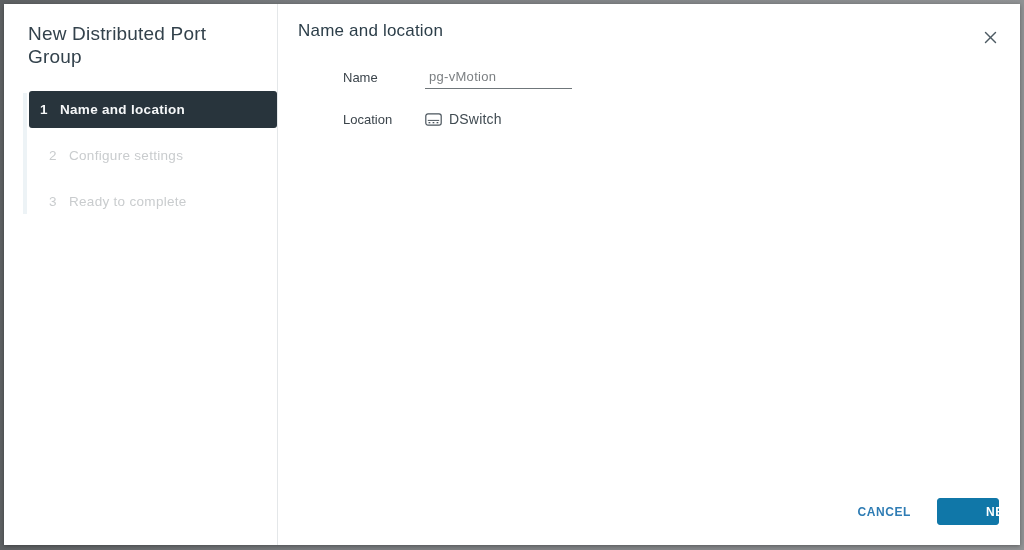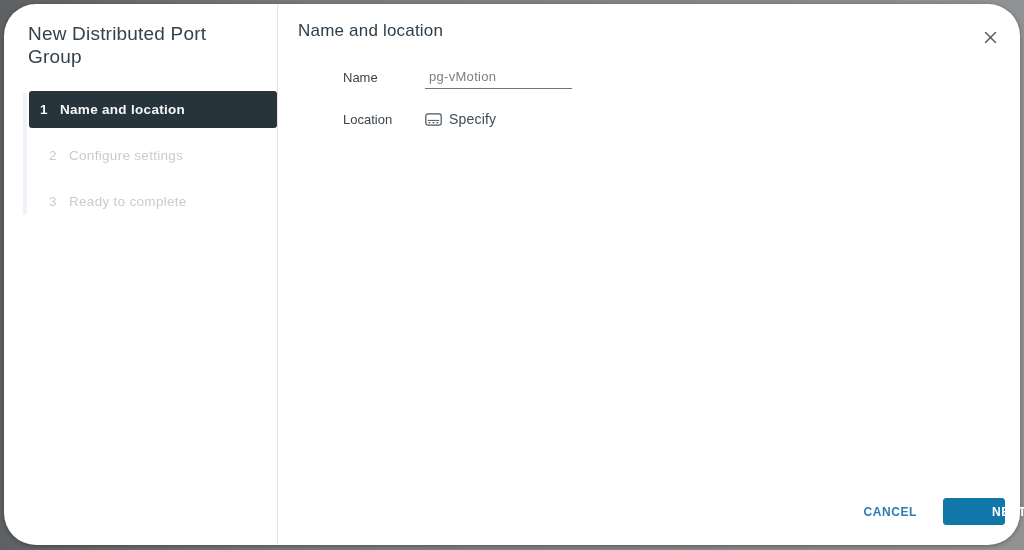--- a/index.html
+++ b/index.html
@@ -5,21 +5,20 @@
   * { margin:0; padding:0; box-sizing:border-box; }
   html,body { width:1024px; height:550px; overflow:hidden; }
   body {
     font-family:"Liberation Sans", sans-serif;
     background:linear-gradient(90deg,#5e6163 0%, #787b7e 30%, #909294 100%);
   }
   .dialog {
     position:absolute; left:4px; top:4px; right:4px; bottom:5px;
     background:#ffffff; display:flex;
     box-shadow:0 1px 4px rgba(0,0,0,.35);
-    border-radius:32px;
   }
 
   
   .sidebar { width:273px; flex:none; position:relative; }
   .sidebar-title {
     padding:18px 20px 0 24px;
     font-size:19px; line-height:1.22; font-weight:400;
     color:#33424c; letter-spacing:.2px;
   }
   .steps { position:relative; margin-top:23px; }
@@ -55,21 +54,21 @@
   .name-input {
     width:147px; border:none; border-bottom:1px solid #6f767a;
     font-family:"Liberation Sans", sans-serif;
     font-size:13px; color:#7b7f82; padding:3px 4px 4px 4px;
     letter-spacing:.3px; background:transparent; outline:none;
   }
   .location-value { display:flex; align-items:center; gap:7px; }
   .location-text { font-size:14px; color:#404b52; letter-spacing:.2px; }
 
   
-  .footer { position:absolute; right:15px; bottom:20px; display:flex; align-items:center; gap:24px;margin-left:8px; }
+  .footer { position:absolute; right:21px; bottom:20px; display:flex; align-items:center; gap:24px;margin-left:8px; }
   .btn-cancel {
     background:none; border:none; cursor:pointer;
     font-family:"Liberation Sans", sans-serif;
     font-size:12px; font-weight:bold; letter-spacing:.6px; color:#2e7cb4; padding:4px 2px;
   }
   .btn-next {
     background:#1077a8; border:1px solid #1077a8; border-radius:3px; cursor:pointer;
     font-family:"Liberation Sans", sans-serif;
     font-size:12px; font-weight:bold; letter-spacing:.6px; color:#ffffff;
     width:62px; height:27px; text-align:center;padding-left:48px;
@@ -123,21 +122,21 @@
         <span class="location-value">
           <span style="display:flex;">
             <svg width="17" height="13" viewBox="0 0 17 13">
               <rect x="0.8" y="0.8" width="15.4" height="11.4" rx="2.2" fill="none" stroke="#4a545c" stroke-width="1.2"></rect>
               <line x1="2.8" y1="7.4" x2="14.2" y2="7.4" stroke="#4a545c" stroke-width="1"></line>
               <rect x="3.6" y="9" width="1.7" height="1.3" fill="#4a545c"></rect>
               <rect x="7.6" y="9" width="1.7" height="1.3" fill="#4a545c"></rect>
               <rect x="11.6" y="9" width="1.7" height="1.3" fill="#4a545c"></rect>
             </svg>
           </span>
-          <span class="location-text">Specify</span>
+          <span class="location-text">DSwitch</span>
         </span>
       </div>
     </div>
 
     <div class="footer">
       <button class="btn-cancel">CANCEL</button>
       <button class="btn-next">NEXT</button>
     </div>
   </div>
 

